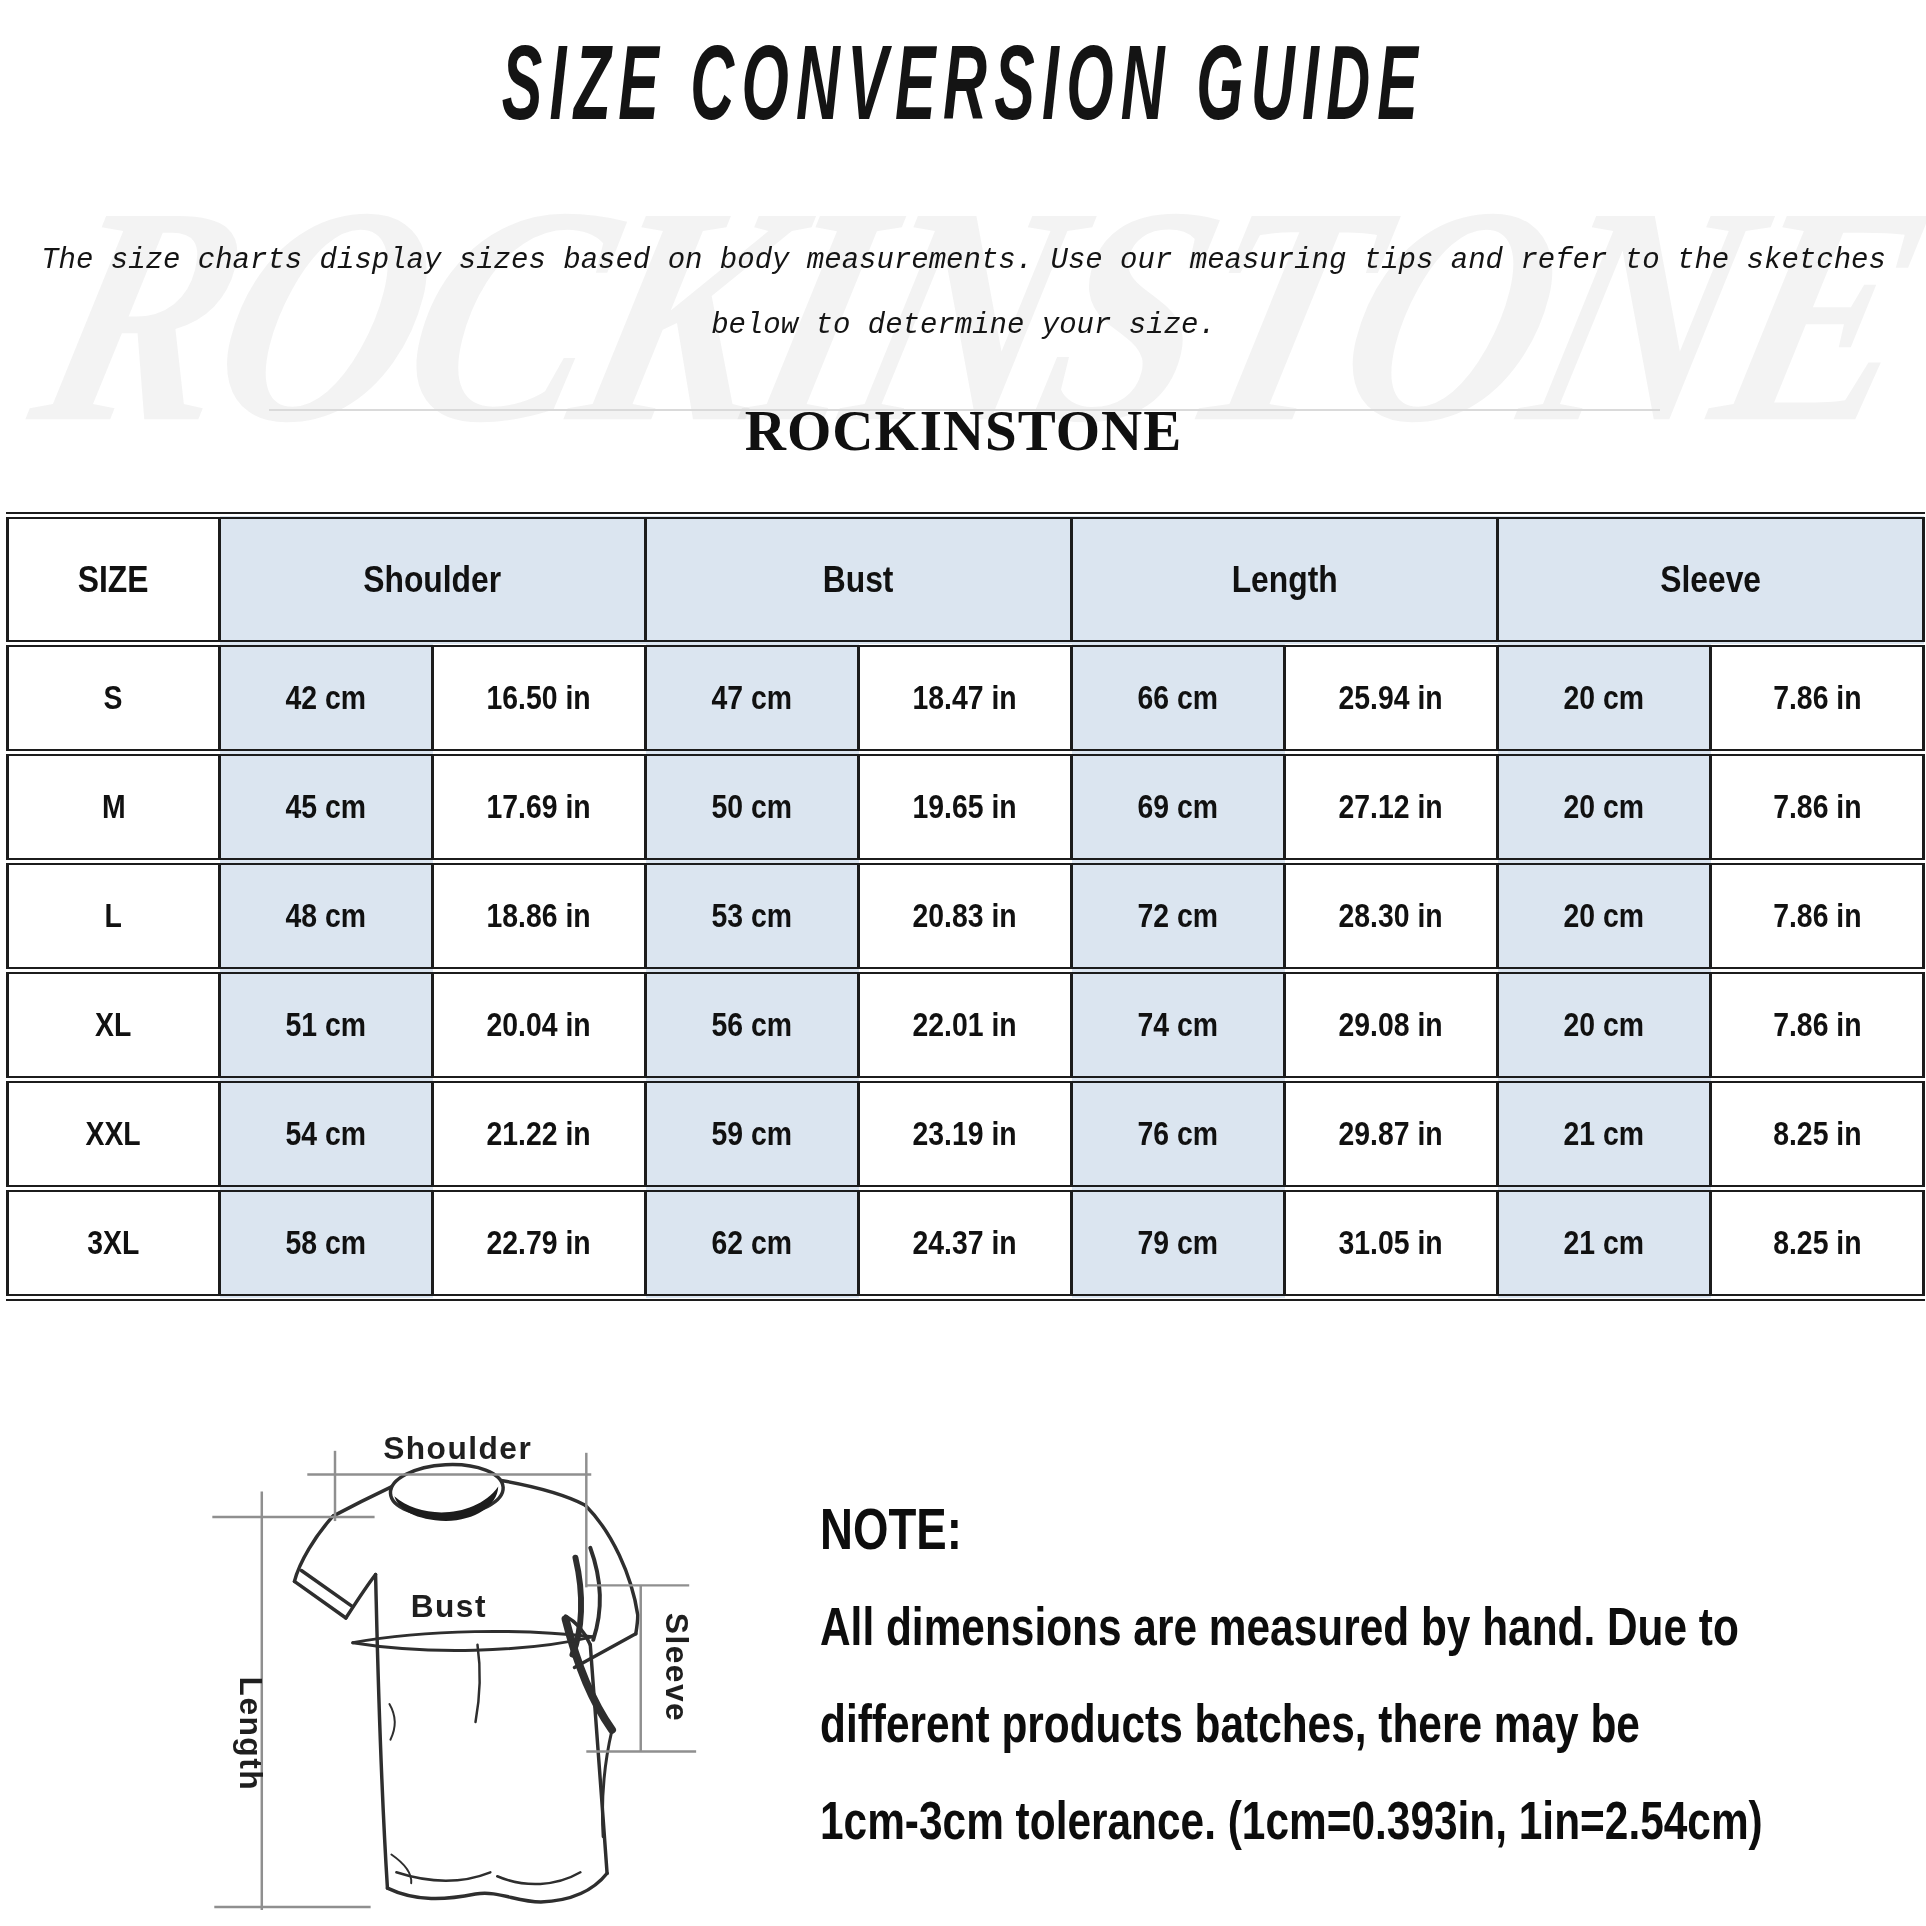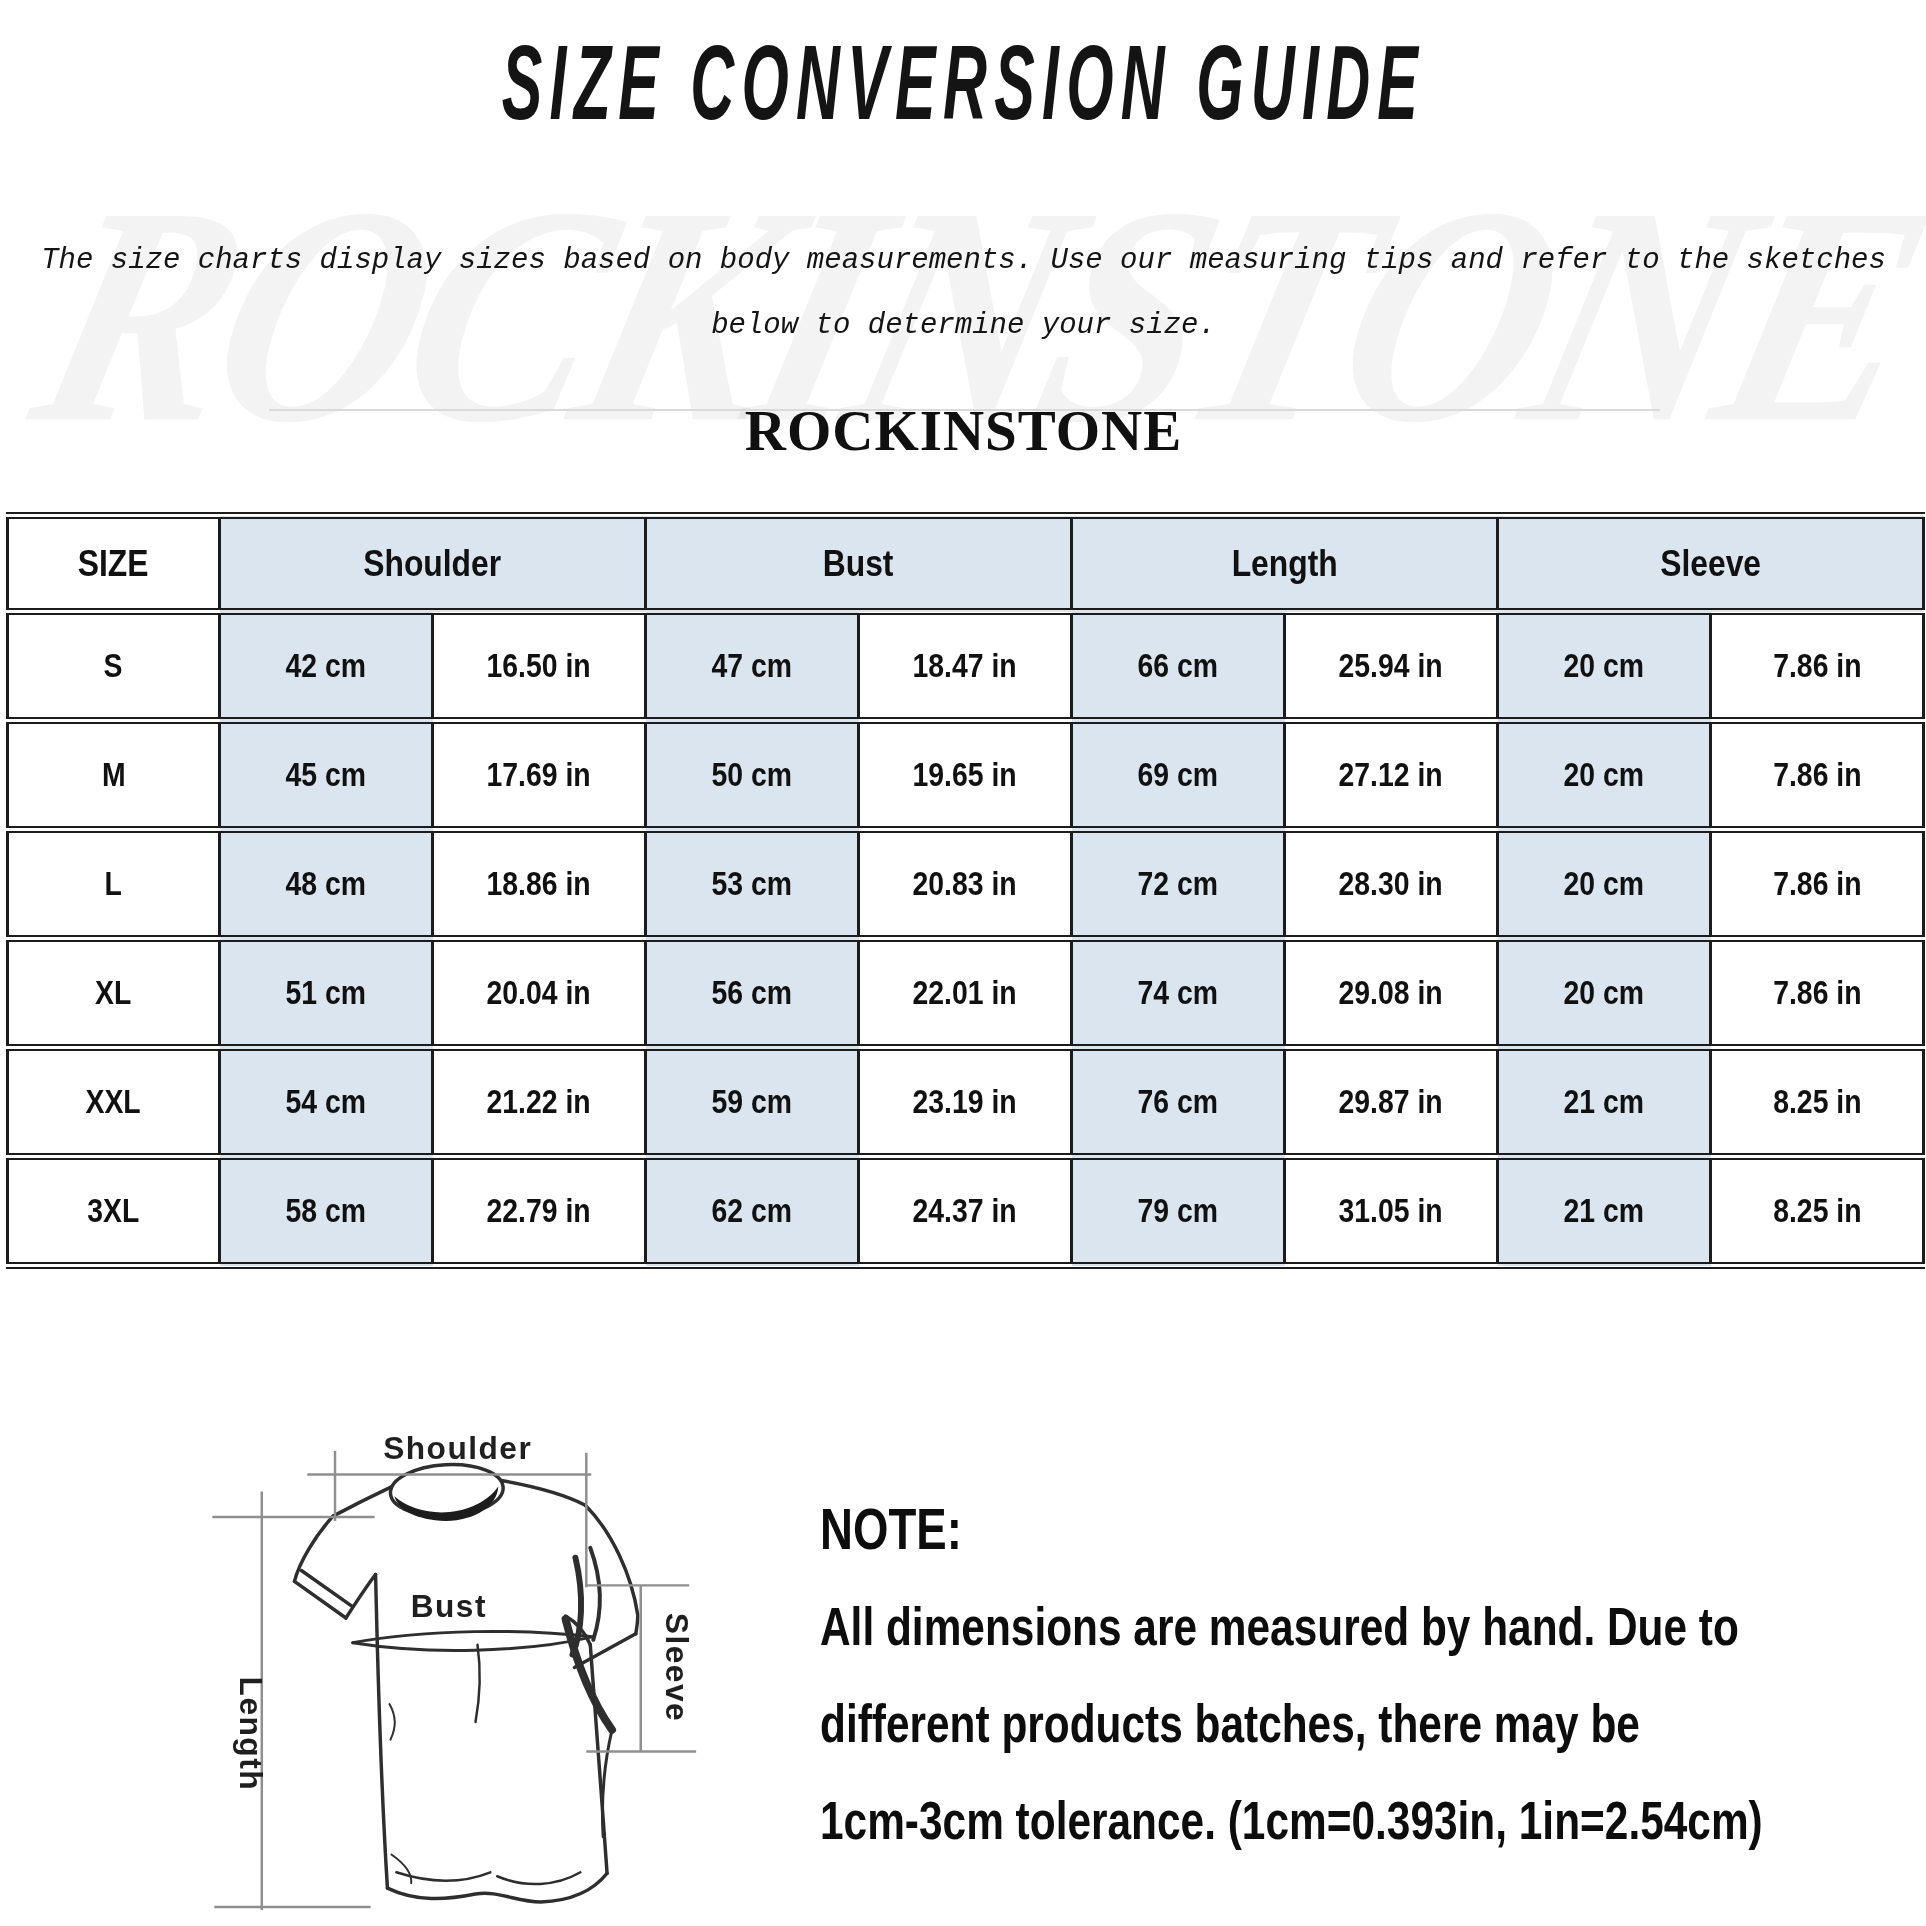--- a/index.html
+++ b/index.html
@@ -26,21 +26,21 @@
   #brand{top:398px;z-index:3;}
   #brand span{display:inline-block;font-family:"Liberation Serif",serif;font-weight:700;
               font-size:57px;letter-spacing:1px;color:#101010;}
 
   
   #table-wrap{position:absolute;top:512px;left:6px;z-index:4;}
   #size-table{border-collapse:collapse;table-layout:fixed;width:1915px;background:#ffffff;}
   #size-table col.c-size{width:212px;}
   #size-table col.c{width:213px;}
   #size-table tr{height:109px;}
-  #size-table tr:first-child{height:96px;}
+  #size-table tr:first-child{height:128px;}
   #size-table td{border-left:3px solid #1c1c1c;border-right:3px solid #1c1c1c;
                  border-top:7px double #1c1c1c;border-bottom:7px double #1c1c1c;
                  text-align:center;vertical-align:middle;padding:0;background:#ffffff;
                  font-weight:700;font-size:33px;color:#111111;}
   #size-table td.head{font-size:37px;}
   #size-table td.blue{background:var(--hl,#dbe5f0);}
   #size-table td span{display:inline-block;transform:scaleX(0.86);transform-origin:center;white-space:nowrap;}
 
   
   #sketch{position:absolute;top:1407px;left:149px;z-index:4;}

